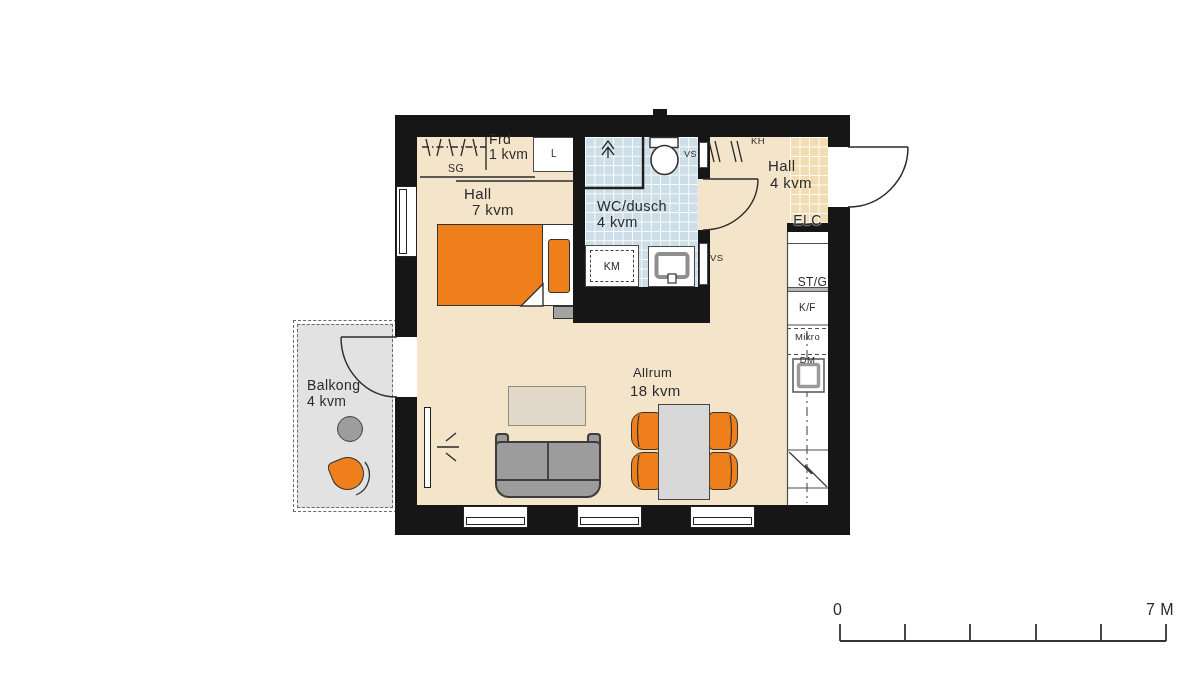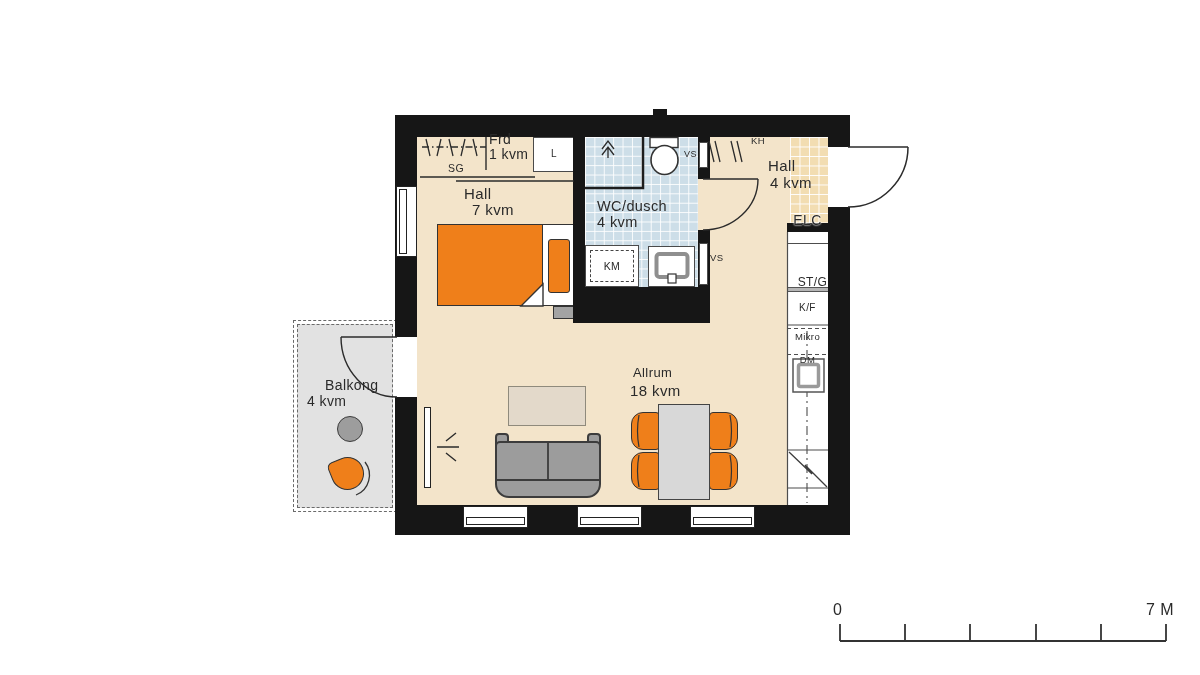--- a/index.html
+++ b/index.html
@@ -196,19 +196,19 @@
   <div class="lbl ctr z6" style="left:787px;top:213px;width:41px;font-size:14px;text-shadow:0 0 2px #fff,0 0 2px #fff;">ELC</div>
 
   <div class="lbl ctr z6" style="left:787px;top:260px;width:51px;font-size:12px;margin-top:16px;">ST/G</div>
   <div class="lbl ctr z6" style="left:787px;top:303px;width:41px;font-size:10px;text-align:center;">K/F</div>
   <div class="lbl ctr z6" style="left:787px;top:332px;width:41px;font-size:9.5px;">Mikro</div>
   <div class="lbl ctr z6" style="left:787px;top:341px;width:41px;font-size:9.5px;margin-top:14px;">DM</div>
 
   <div class="lbl z6" style="left:633px;top:366px;font-size:13px;">Allrum</div>
   <div class="lbl z6" style="left:630px;top:383px;font-size:15px;">18 kvm</div>
 
-  <div class="lbl z6" style="left:307px;top:378px;font-size:14px;margin-left:18px;">Balkong</div>
+  <div class="lbl z6" style="left:307px;top:378px;font-size:14px;">Balkong</div>
   <div class="lbl z6" style="left:307px;top:394px;font-size:14px;">4 kvm</div>
 
   <div class="lbl z6" style="left:833px;top:602px;font-size:16px;">0</div>
   <div class="lbl z6" style="left:1146px;top:602px;font-size:16px;">7 M</div>
 
 </div>
 
 </body></html>

